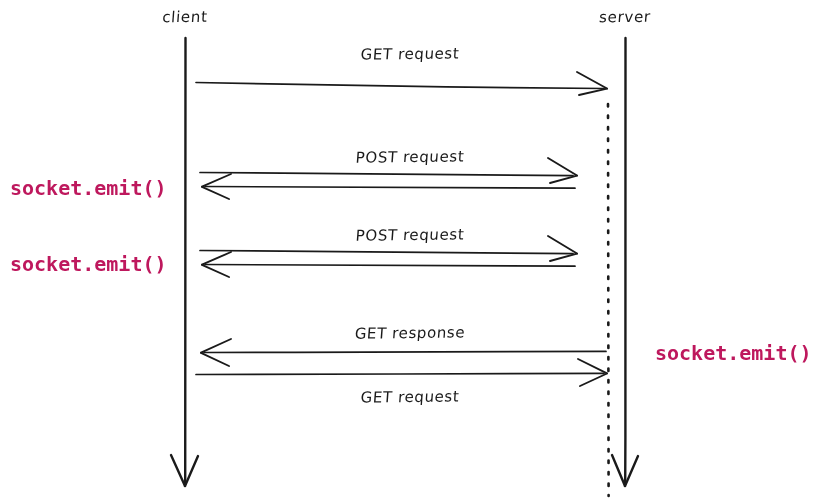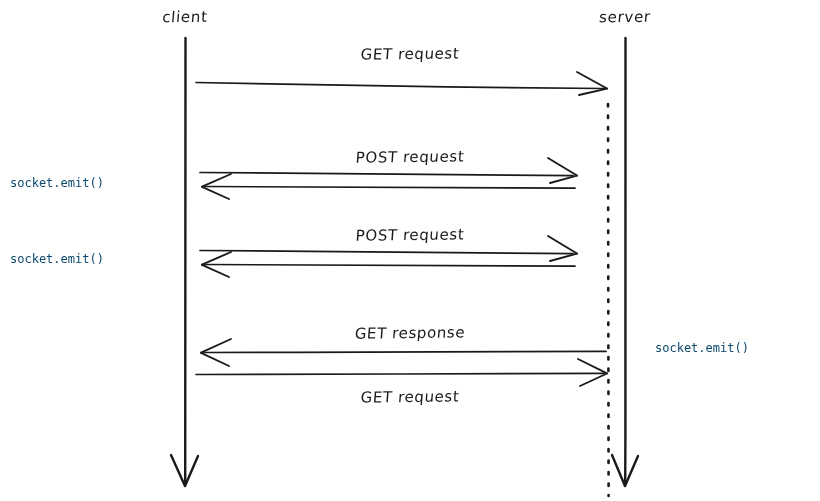--- a/index.html
+++ b/index.html
@@ -33,24 +33,25 @@
     color:#1a1a1a;
     white-space:nowrap;
     letter-spacing:.7px;
     transform:translateX(-50%) skewX(-5deg) rotate(-.7deg);
   }
 
   
   .mono{
     position:absolute;
     font-family:"DejaVu Sans Mono", monospace;
-    font-size:12px;
-    color:#0c4a6e;
+    font-size:20px;
+    color:#be185d;
     white-space:nowrap;
     letter-spacing:0px;
+    font-weight:bold;
   }
 </style>
 </head>
 <body>
 
 <div id="stage">
 
   <svg id="sketch" viewBox="0 0 820 501" xmlns="http://www.w3.org/2000/svg">
     <defs>
       <style>

